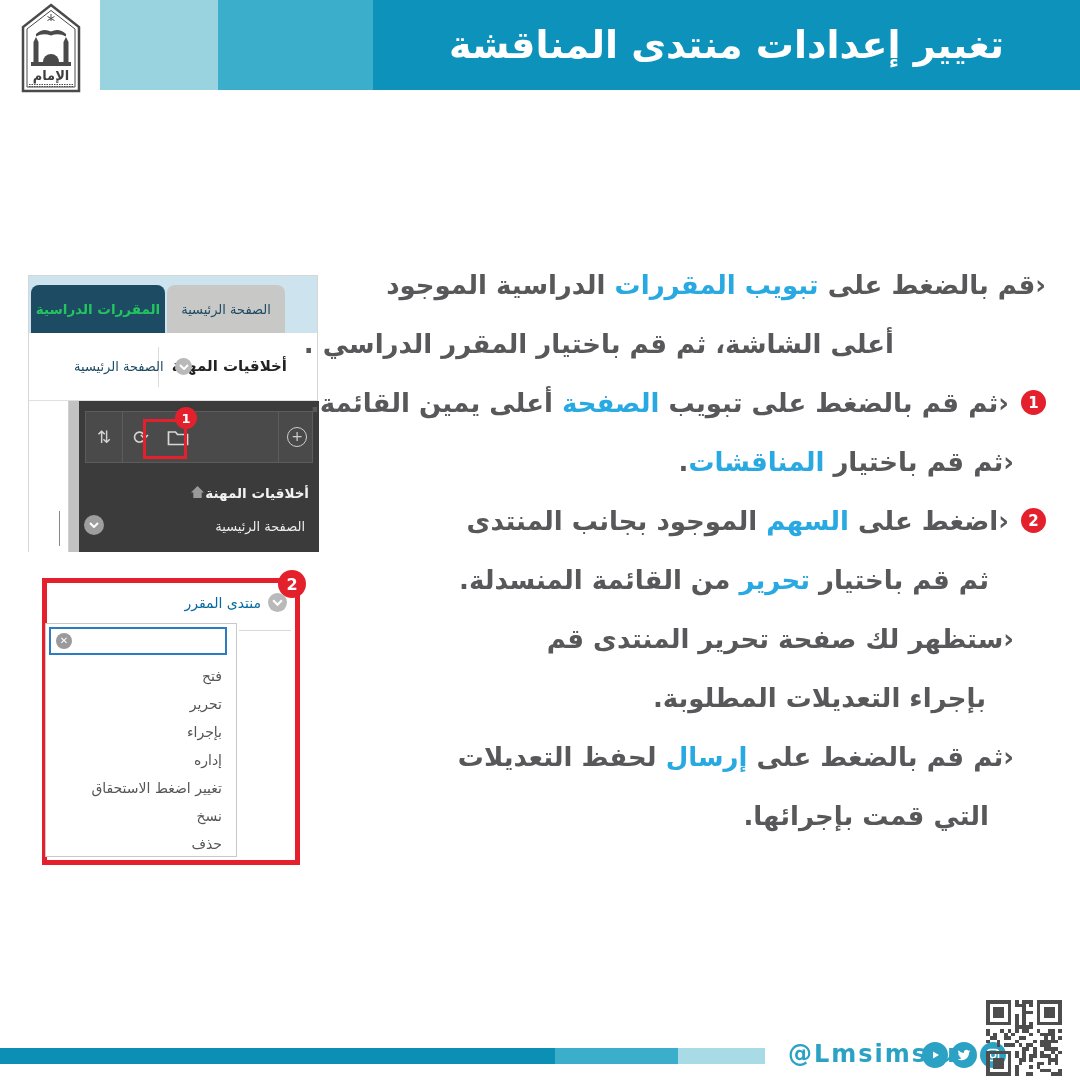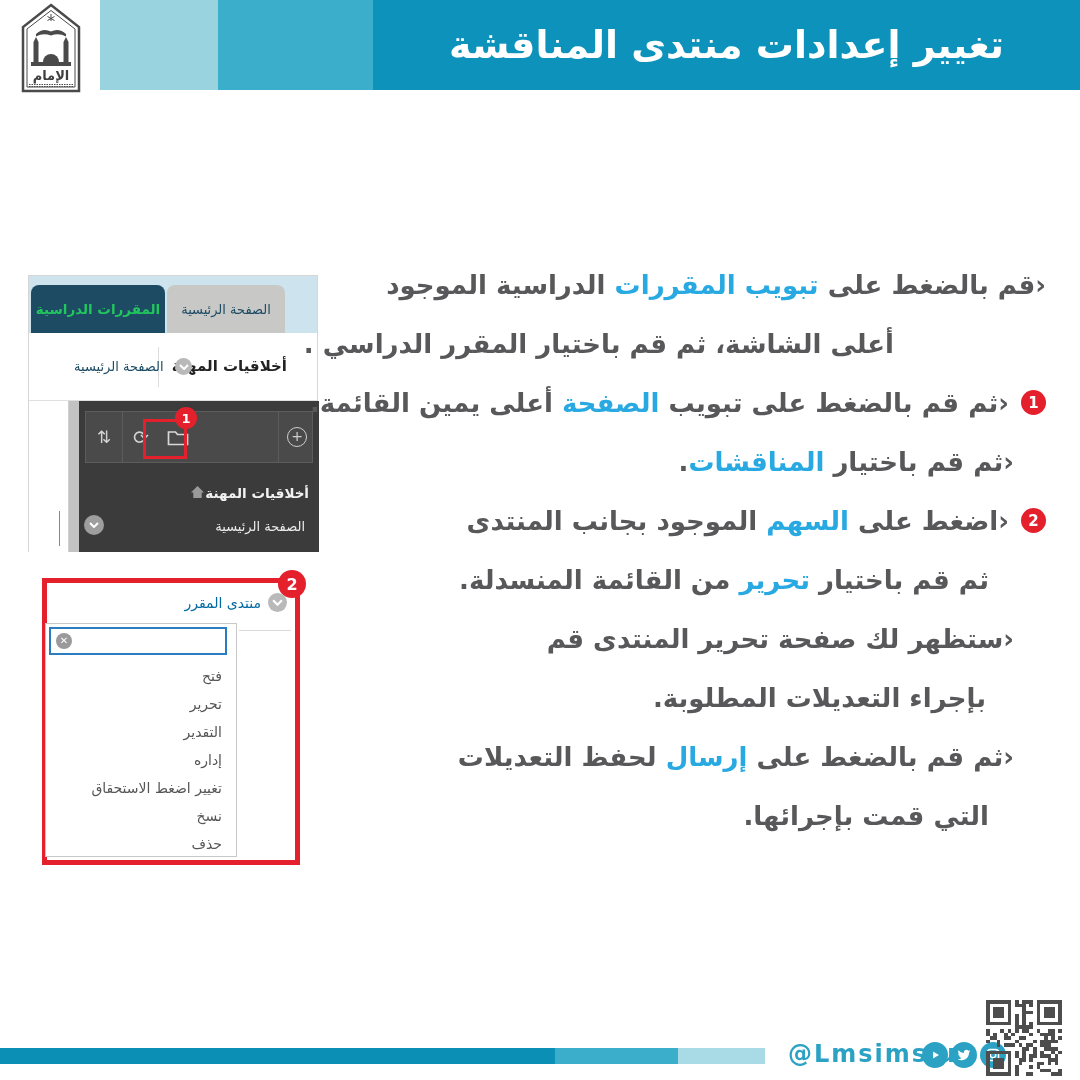--- a/index.html
+++ b/index.html
@@ -167,21 +167,21 @@
   </div>
   <div class="hline"></div>
 
   <div class="dropdown">
     <div class="searchbox">
       <span class="clearicon">✕</span>
     </div>
     <ul class="dd-items">
         <li>فتح</li>
         <li>تحرير</li>
-        <li>التقدير</li>
+        <li>بإجراء</li>
         <li>إداره</li>
         <li>تغيير اضغط الاستحقاق</li>
         <li>نسخ</li>
         <li>حذف</li>
       </ul>
   </div>
 </div>
 
 <div class="steps">
     <div class="step-row" dir="rtl" style="padding-right: 0px;">

